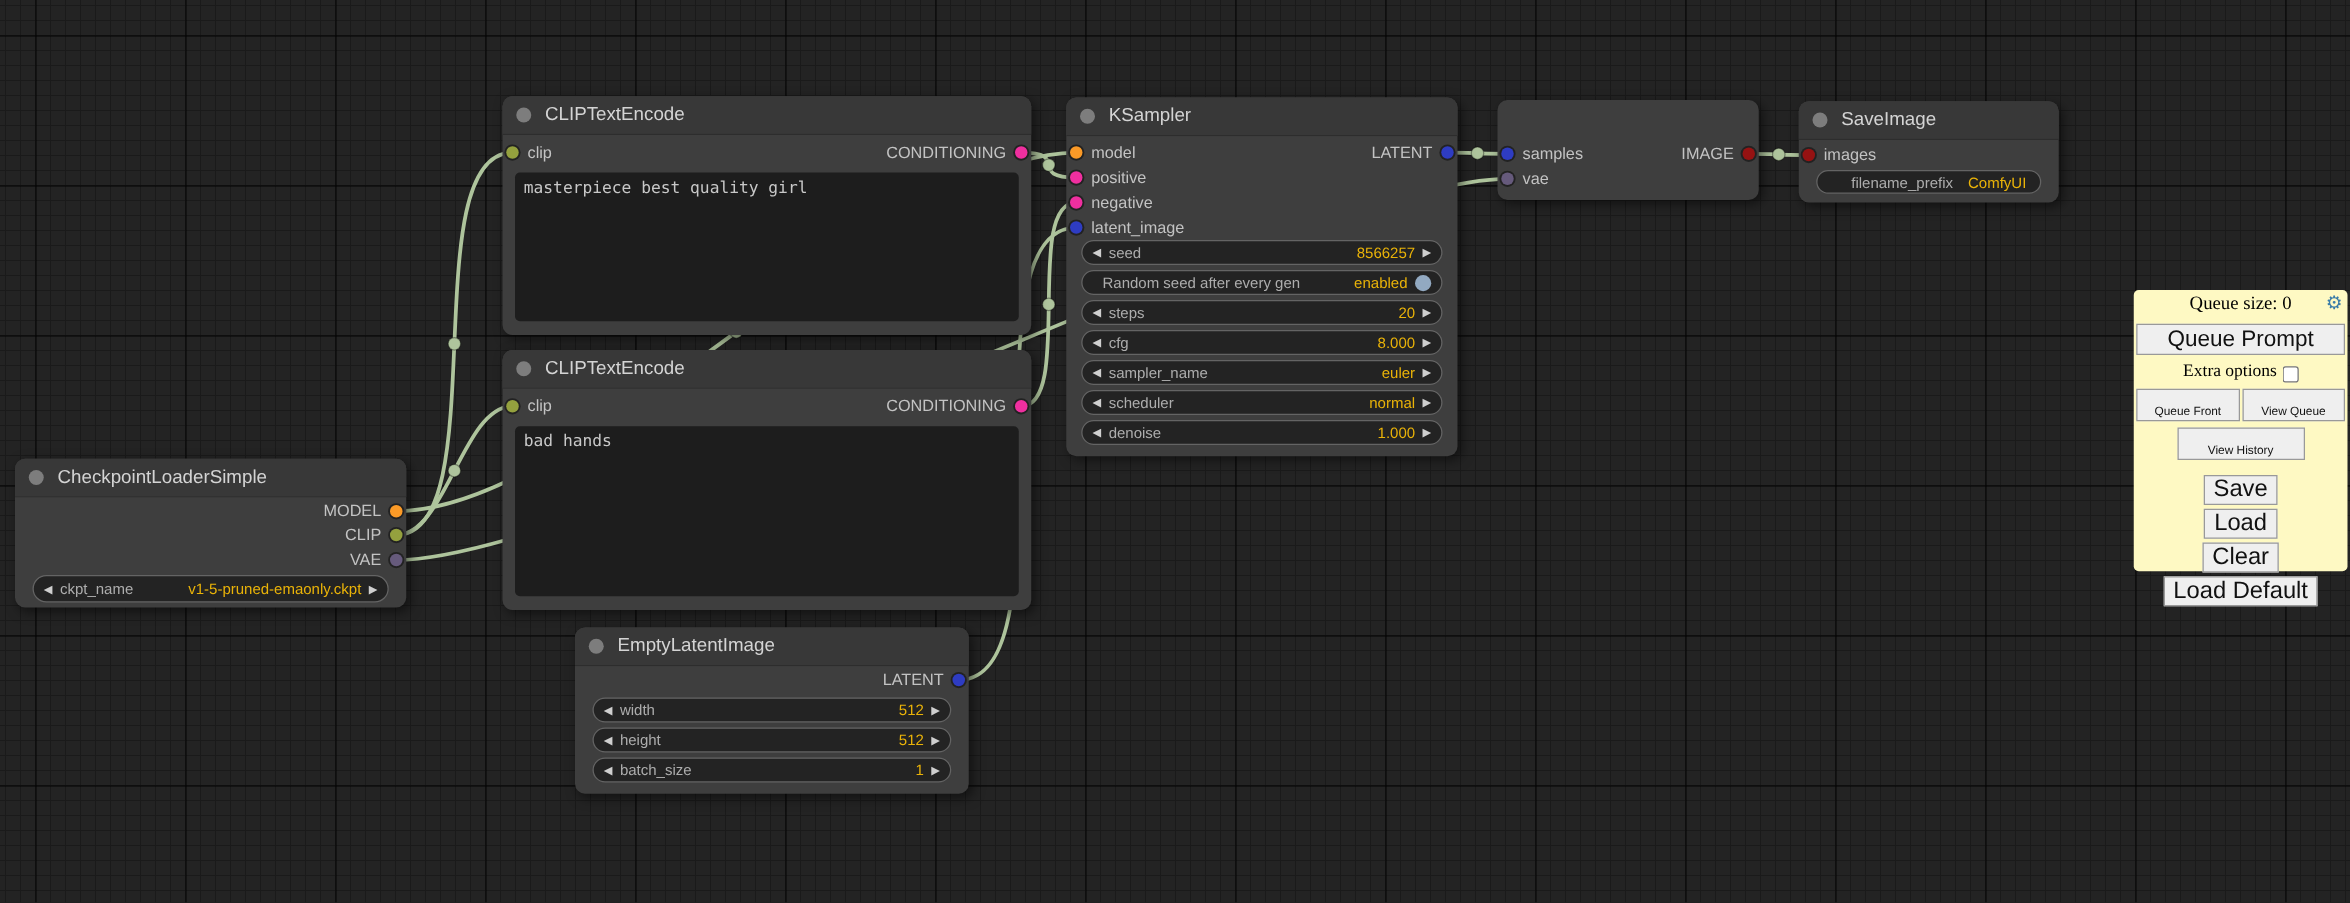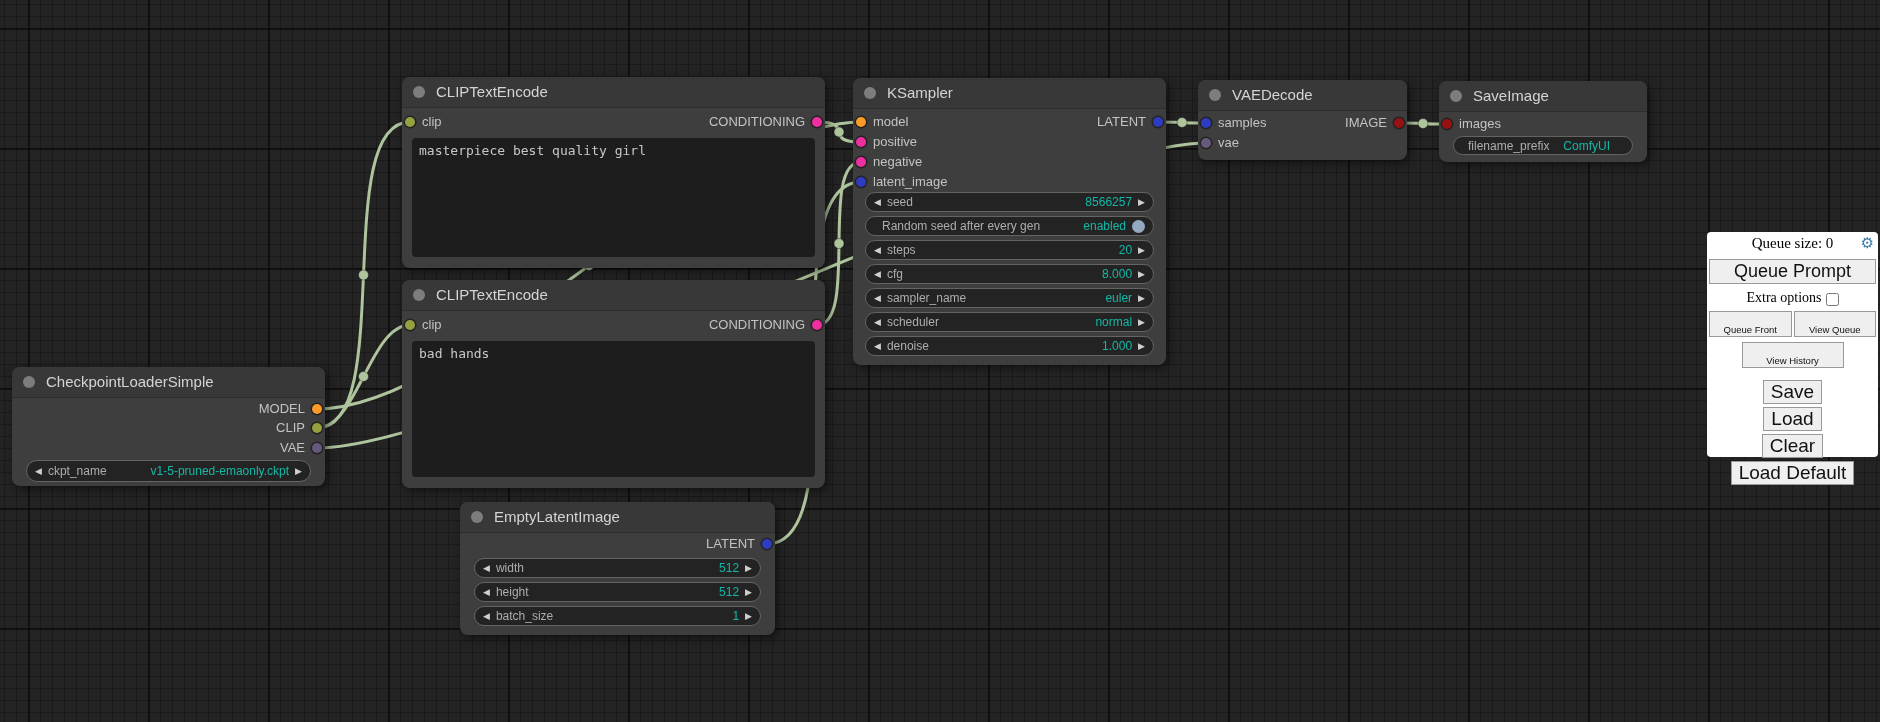--- a/index.html
+++ b/index.html
@@ -28,28 +28,28 @@
        box-shadow:0 0 0 1.5px rgba(0,0,0,.45);}
   .dot.in{left:3px;}  .dot.out{right:3px;}
   .slbl{position:absolute;height:18px;line-height:18px;font-size:13px;color:#c3c3c3;white-space:nowrap;}
   .slbl.in{left:20px;} .slbl.out{right:20px;text-align:right;}
   .pill{position:absolute;height:18px;background:#232323;border:1px solid #646464;
         border-radius:10px;display:flex;align-items:center;padding:0 8px;gap:6px;
         font-size:12px;white-space:nowrap;}
   .pill .arr{font-size:9px;color:#cfcfcf;line-height:18px;}
   .pill .plbl{color:#adadad;}
   .pill .spacer{flex:1;}
-  .pill .pval{color:#14b8a6;}
+  .pill .pval{color:#eab308;}
   .toggle{width:13px;height:13px;border-radius:50%;flex:0 0 auto;}
   .ta{position:absolute;background:#1d1d1d;border:none;border-radius:4px;resize:none;
       color:#c8c8c8;font-family:"DejaVu Sans Mono",monospace;font-size:13px;
       padding:5px 7px;box-sizing:border-box;outline:none;}
   
   #menu{position:absolute;left:1707px;top:232px;width:171px;height:225px;z-index:3;
-        background:#ffffff;border-radius:4px;box-sizing:border-box;padding:2px;
+        background:#fef9c3;border-radius:4px;box-sizing:border-box;padding:2px;
         display:flex;flex-direction:column;align-items:center;}
   .mhead{position:relative;width:100%;height:17px;text-align:center;}
   .qsize{font-family:"Liberation Serif",serif;font-size:15px;color:#000;line-height:17px;}
   .gear{position:absolute;right:2px;top:0;font-size:15px;color:#3a7ca8;cursor:pointer;line-height:17px;}
   button{font-family:"Liberation Sans",sans-serif;background:#efefef;
          border:1px solid #999;border-radius:0;color:#111;cursor:pointer;}
   .qp{width:167px;height:25px;font-size:18px;margin-top:8px;}
   .extra{margin-top:6px;height:16px;font-family:"Liberation Serif",serif;font-size:14px;color:#000;
          display:flex;align-items:flex-end;gap:4px;}
   .extra input{width:13px;height:13px;margin:0;}
@@ -218,41 +218,37 @@
     <div class="pill" style="left:12px;right:12px;top:258px">
       <span class="arr">◀</span>
       <span class="plbl">denoise</span>
       <span class="spacer"></span>
       <span class="pval">1.000</span>
       <span class="arr">▶</span>
     </div>
   </div>
 
   <div class="node" style="left:1198px;top:80px;width:209px;height:80px">
-    <div class="ntitle">
-      <span class="tdot" style="background: rgb(125, 125, 125);"></span>
-      <span class="ttext">VAEDecode</span>
-    </div>
     <span class="dot in" style="top: 38px; background: rgb(46, 60, 194);"></span>
     <span class="slbl in" style="top:34px">samples</span>
     <span class="dot in" style="top: 58px; background: rgb(102, 90, 124);"></span>
     <span class="slbl in" style="top:54px">vae</span>
     <span class="slbl out" style="top:34px">IMAGE</span>
     <span class="dot out" style="top: 38px; background: rgb(150, 18, 18);"></span>
   </div>
 
   <div class="node" style="left:1439px;top:81px;width:208px;height:81px">
     <div class="ntitle">
       <span class="tdot" style="background: rgb(125, 125, 125);"></span>
       <span class="ttext">SaveImage</span>
     </div>
     <span class="dot in" style="top: 38px; background: rgb(150, 18, 18);"></span>
     <span class="slbl in" style="top:34px">images</span>
     <div class="pill" style="left:14px;right:14px;top:55px;height:17px">
-      <span class="plbl" style="margin-left:6px">filename_prefix</span>
+      <span class="plbl" style="margin-left:19px">filename_prefix</span>
       <span class="spacer"></span>
       <span class="pval" style="margin-right:14px">ComfyUI</span>
     </div>
   </div>
 </div>
 
 <div id="menu">
   <div class="mhead">
     <span class="qsize">Queue size: 0</span>
     <span class="gear">⚙</span>

